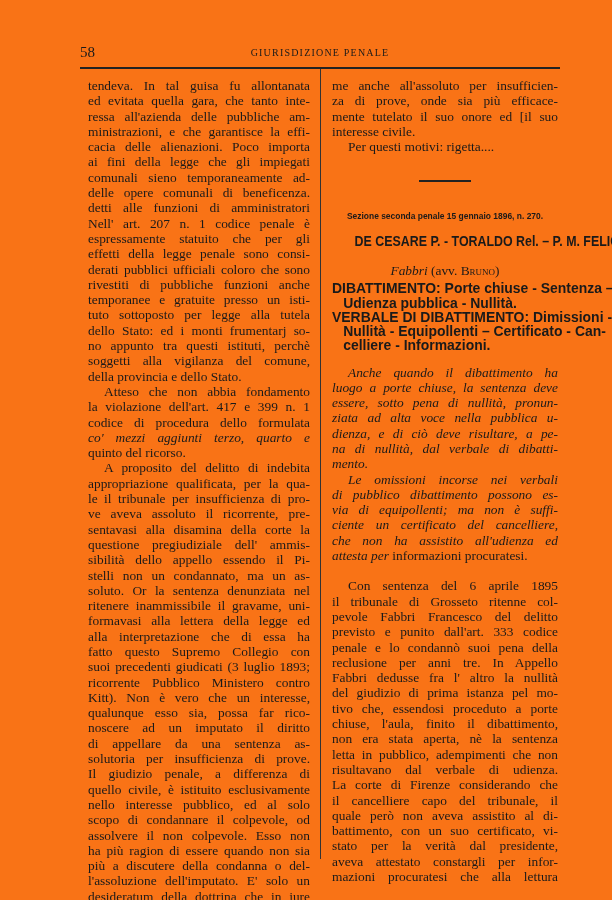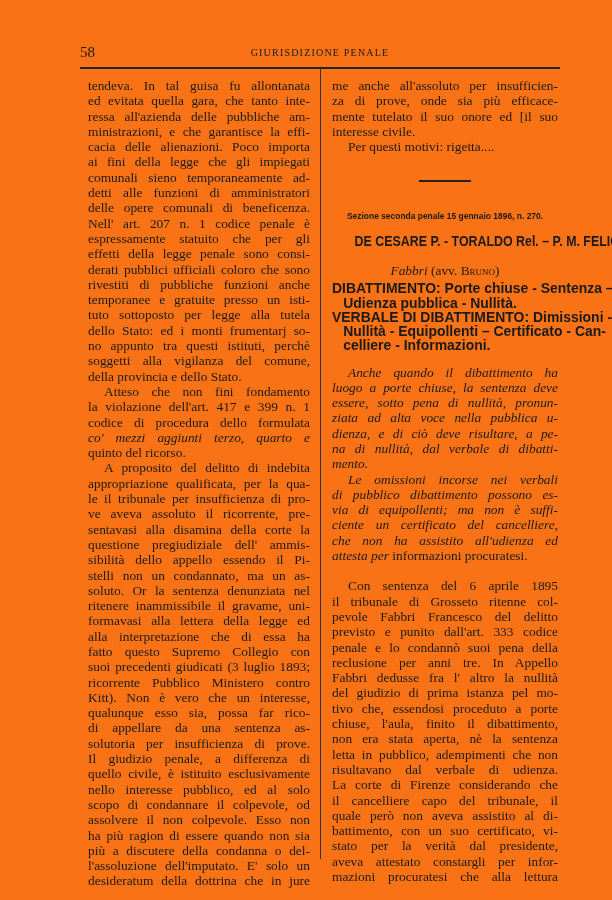--- a/index.html
+++ b/index.html
@@ -42,34 +42,34 @@
   <div class="col-divider"></div>
 
   <div class="col col-left">
     <span class="line">tendeva. In tal guisa fu allontanata</span>
     <span class="line">ed evitata quella gara, che tanto inte-</span>
     <span class="line">ressa all'azienda delle pubbliche am-</span>
     <span class="line">ministrazioni, e che garantisce la effi-</span>
     <span class="line">cacia delle alienazioni. Poco importa</span>
     <span class="line">ai fini della legge che gli impiegati</span>
     <span class="line">comunali sieno temporaneamente ad-</span>
+    <span class="line">delle opere comunali di beneficenza.</span>
     <span class="line">detti alle funzioni di amministratori</span>
-    <span class="line">delle opere comunali di beneficenza.</span>
     <span class="line">Nell' art. 207 n. 1 codice penale è</span>
     <span class="line">espressamente statuito che per gli</span>
     <span class="line">effetti della legge penale sono consi-</span>
     <span class="line">derati pubblici ufficiali coloro che sono</span>
     <span class="line">rivestiti di pubbliche funzioni anche</span>
     <span class="line">temporanee e gratuite presso un isti-</span>
     <span class="line">tuto sottoposto per legge alla tutela</span>
     <span class="line">dello Stato: ed i monti frumentarj so-</span>
     <span class="line">no appunto tra questi istituti, perchè</span>
     <span class="line">soggetti alla vigilanza del comune,</span>
     <span class="line last">della provincia e dello Stato.</span>
-    <span class="line indent">Atteso che non fini fondamento</span>
+    <span class="line indent">Atteso che non abbia fondamento</span>
     <span class="line">la violazione dell'art. 417 e 399 n. 1</span>
     <span class="line">codice di procedura dello formulata</span>
     <span class="line it">co' mezzi aggiunti terzo, quarto e</span>
     <span class="line last">quinto del ricorso.</span>
     <span class="line indent">A proposito del delitto di indebita</span>
     <span class="line">appropriazione qualificata, per la qua-</span>
     <span class="line">le il tribunale per insufficienza di pro-</span>
     <span class="line">ve aveva assoluto il ricorrente, pre-</span>
     <span class="line">sentavasi alla disamina della corte la</span>
     <span class="line">questione pregiudiziale dell' ammis-</span>
@@ -77,20 +77,21 @@
     <span class="line">stelli non un condannato, ma un as-</span>
     <span class="line">soluto. Or la sentenza denunziata nel</span>
     <span class="line">ritenere inammissibile il gravame, uni-</span>
     <span class="line">formavasi alla lettera della legge ed</span>
     <span class="line">alla interpretazione che di essa ha</span>
     <span class="line">fatto questo Supremo Collegio con</span>
     <span class="line">suoi precedenti giudicati (3 luglio 1893;</span>
     <span class="line">ricorrente Pubblico Ministero contro</span>
     <span class="line">Kitt). Non è vero che un interesse,</span>
     <span class="line">qualunque esso sia, possa far rico-</span>
+    <span class="line">noscere ad un imputato il diritto</span>
     <span class="line">di appellare da una sentenza as-</span>
     <span class="line">solutoria per insufficienza di prove.</span>
     <span class="line">Il giudizio penale, a differenza di</span>
     <span class="line">quello civile, è istituito esclusivamente</span>
     <span class="line">nello interesse pubblico, ed al solo</span>
     <span class="line">scopo di condannare il colpevole, od</span>
     <span class="line">assolvere il non colpevole. Esso non</span>
     <span class="line">ha più ragion di essere quando non sia</span>
     <span class="line">più a discutere della condanna o del-</span>
     <span class="line">l'assoluzione dell'imputato. E' solo un</span>

